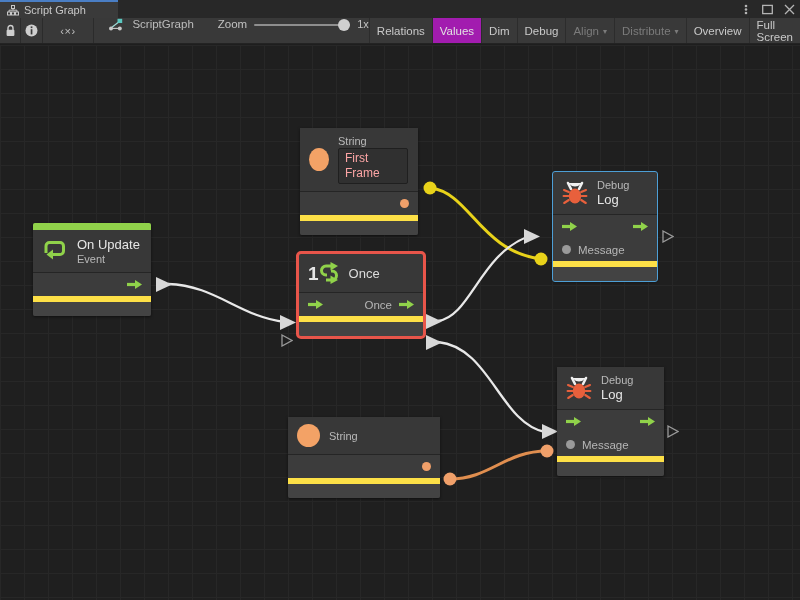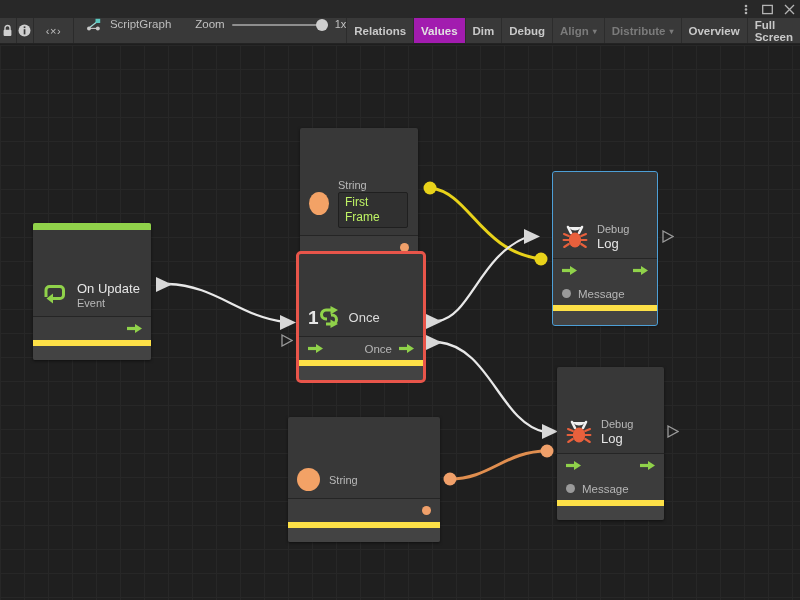--- a/index.html
+++ b/index.html
@@ -62,21 +62,21 @@
   .bc-label { color: #bdbdbd; font-size: 11.5px; }
   .zoomgroup { display: flex; align-items: flex-start; gap: 7px; margin-left: 24px; }
   .zoom-label { color: #c2c2c2; font-size: 11.5px; }
   .slider { position: relative; width: 96px; height: 14px; display:flex; align-items:center; }
   .slider-track { width: 96px; height: 2px; background: #8f8f8f; border-radius: 1px; }
   .slider-knob {
     position: absolute; right: 0; top: 1px;
     width: 12px; height: 12px; border-radius: 50%; background: #cfcfcf;
   }
   .zoom-val { color: #c2c2c2; font-size: 11px; }
-  .tb-right { margin-left: auto; display: flex; align-items: stretch; font-weight: bold; }
+  .tb-right { margin-left: auto; display: flex; align-items: stretch; }
   .tb-btn {
     display: flex; align-items: center; gap: 4px;
     padding: 0 7px; height: 25px;
     color: #c9c9c9; font-size: 11.5px;
     border-left: 1px solid #2c2c2c;
   }
   .tb-btn.active { background: #a21caf; color: #e2e2e2; }
   .tb-btn.dim { color: #7b7b7b; }
   .caret { font-size: 8px; line-height: 1; position: relative; top: 1px; }
 
@@ -103,53 +103,64 @@
     box-shadow: 0 1px 3px rgba(0,0,0,.55);
   }
   .node.sel-red   { outline: 3px solid #e8554a; outline-offset: 0px; }
   .node.sel-blue  { outline: 1px solid #4d9fd6; outline-offset: 0px; }
   .node-accent { height: 7px; background: #90d24a; border-radius: 2px 2px 0 0; }
   .node-head {
     display: flex; align-items: center; gap: 9px;
     padding: 7px 10px 7px 9px;
     border-bottom: 1px solid #252525;
     background: #383838;
-    margin-top: 44px;
   }
   .head-txt { display: flex; flex-direction: column; gap: 1px; }
   .title-sm { font-size: 11px; color: #b9b9b9; line-height: 12px; }
   .title-lg { font-size: 13px; color: #e6e6e6; line-height: 15px; }
   .title-one { font-size: 13px; color: #dcdcdc; }
   .node-body { background: #3c3c3c; border-bottom: 6px solid #fde047; }
   .node-foot { height: 14px; background: #434343; border-radius: 0 0 2px 2px; }
 
   .row { display: flex; align-items: center; justify-content: space-between; height: 23px; padding: 0 9px; }
   .row-left { display: flex; align-items: center; gap: 7px; }
   .row-right { display: flex; align-items: center; gap: 7px; }
   .port-label { font-size: 11.5px; color: #b6b6b6; }
 
   .flow-arrow { width: 15px; height: 11px; display:block; }
   .dot-port { width: 9px; height: 9px; border-radius: 50%; background: #9a9a9a; }
   .dot-orange { width: 9px; height: 9px; border-radius: 50%; background: #f0a06a; }
   .bigdot-orange { width: 23px; height: 23px; border-radius: 50%; background: #f3a266; }
 
   .value-field {
     background: #303030; border: 1px solid #1f1f1f; border-radius: 2px;
-    color: #bef264; font-size: 12px; padding: 2px 6px; line-height: 15px;
+    color: #fca5a5; font-size: 12px; padding: 2px 6px; line-height: 15px;
     min-width: 70px;
   }
   .ext-tri { position: absolute; width: 12px; height: 13px; }
   .icon-wrap { display:flex; align-items:center; justify-content:center; }
 </style>
 </head>
 <body>
 
 <div id="app">
 
   <div class="tabbar">
+    <div class="tab">
+      <span class="icon-wrap">
+        <svg class="tab-icon" viewBox="0 0 12 11">
+          <rect x="4.5" y="0.5" width="3" height="3" fill="none" stroke="#c8c8c8"></rect>
+          <rect x="0.5" y="7" width="3" height="3" fill="none" stroke="#c8c8c8"></rect>
+          <rect x="4.5" y="7" width="3" height="3" fill="none" stroke="#c8c8c8"></rect>
+          <rect x="8.5" y="7" width="3" height="3" fill="none" stroke="#c8c8c8"></rect>
+          <path d="M6 3.5 V5.2 M2 7 V5.2 H10 V7" fill="none" stroke="#c8c8c8"></path>
+        </svg>
+      </span>
+      <span>Script Graph</span>
+    </div>
     <div class="winbtns">
       <span class="winbtn">
         <svg width="4" height="13" viewBox="0 0 4 13">
             <circle cx="2" cy="3" r="1.3" fill="#b4b4b4"></circle>
             <circle cx="2" cy="6.5" r="1.3" fill="#b4b4b4"></circle>
             <circle cx="2" cy="10" r="1.3" fill="#b4b4b4"></circle>
           </svg>
       </span>
       <span class="winbtn">
         <svg width="11" height="11" viewBox="0 0 11 11">

